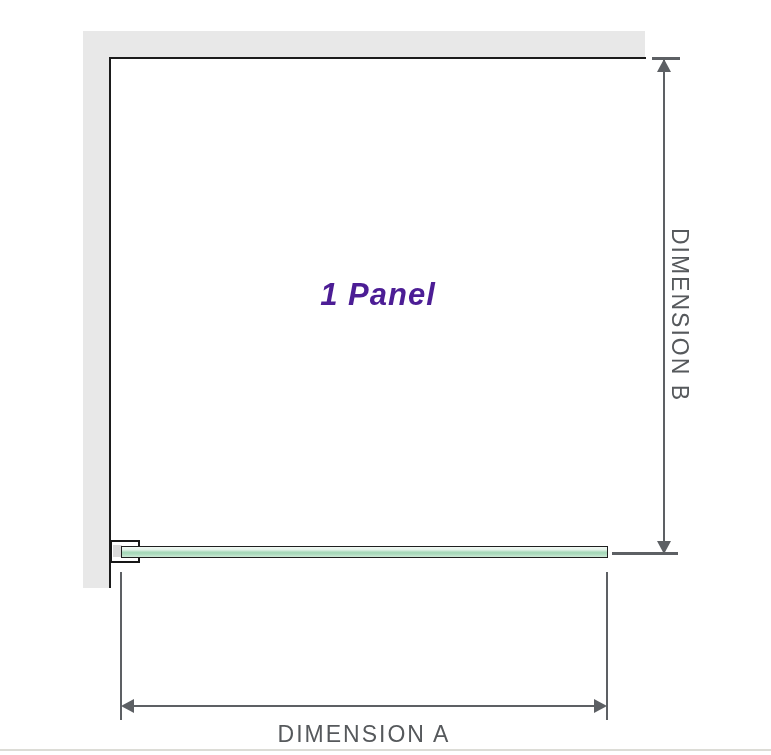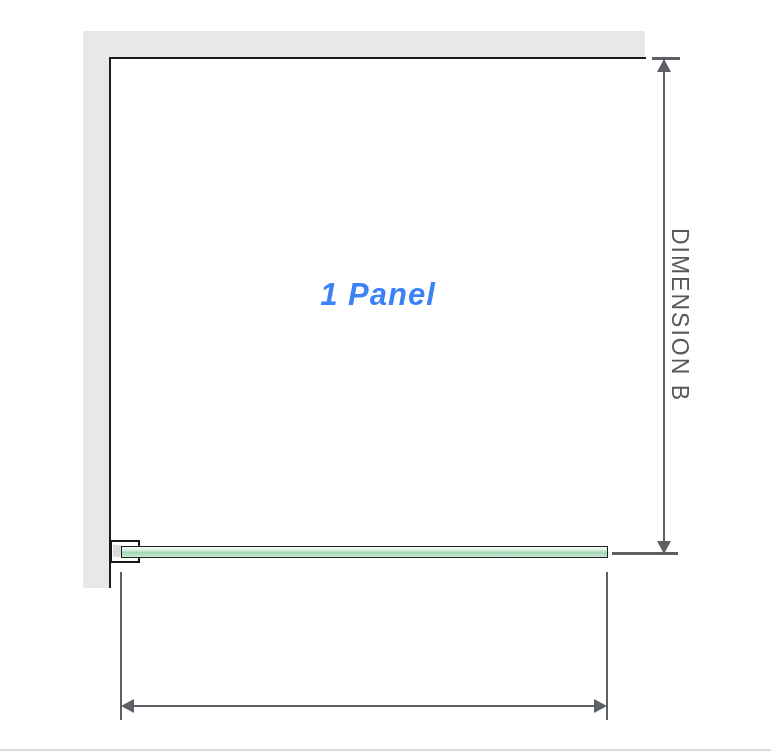--- a/index.html
+++ b/index.html
@@ -28,21 +28,21 @@
     border-left: 2px solid #1b1b1b;
   }
 
   .panel-label {
     left: 110px; top: 277px; width: 536px;
     text-align: center;
     font-size: 31px;
     font-style: italic;
     font-weight: 600;
     letter-spacing: 1px;
-    color: #3b82f6;
+    color: #4c1d95;
   }
 
   
   .bracket {
     left: 110px; top: 540px; width: 30px; height: 23px;
     border: 2px solid #171717;
     background: #ffffff;
   }
   .bracket-shim {
     position: absolute; left: 1px; top: 3px; width: 9px; height: 12px;
@@ -132,16 +132,17 @@
   <div class="abs dim dimb-line"></div>
   <div class="abs arrow dimb-arrow-up"></div>
   <div class="abs arrow dimb-arrow-down"></div>
   <div class="abs dimb-label">DIMENSION B</div>
 
   <div class="abs dim dima-ext-left"></div>
   <div class="abs dim dima-ext-right"></div>
   <div class="abs dim dima-line"></div>
   <div class="abs arrow dima-arrow-left"></div>
   <div class="abs arrow dima-arrow-right"></div>
+  <div class="abs dima-label">DIMENSION A</div>
 
   <div class="abs bottom-rule"></div>
 
 </div>
 
 </body></html>

